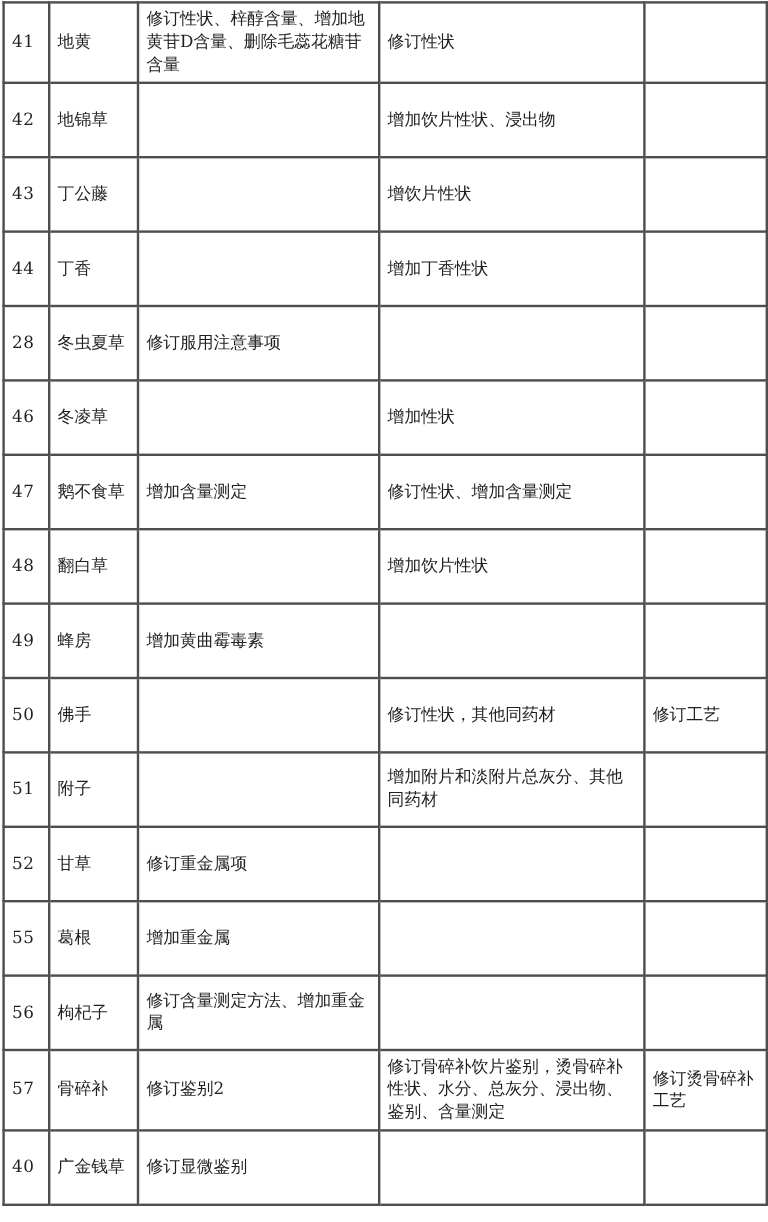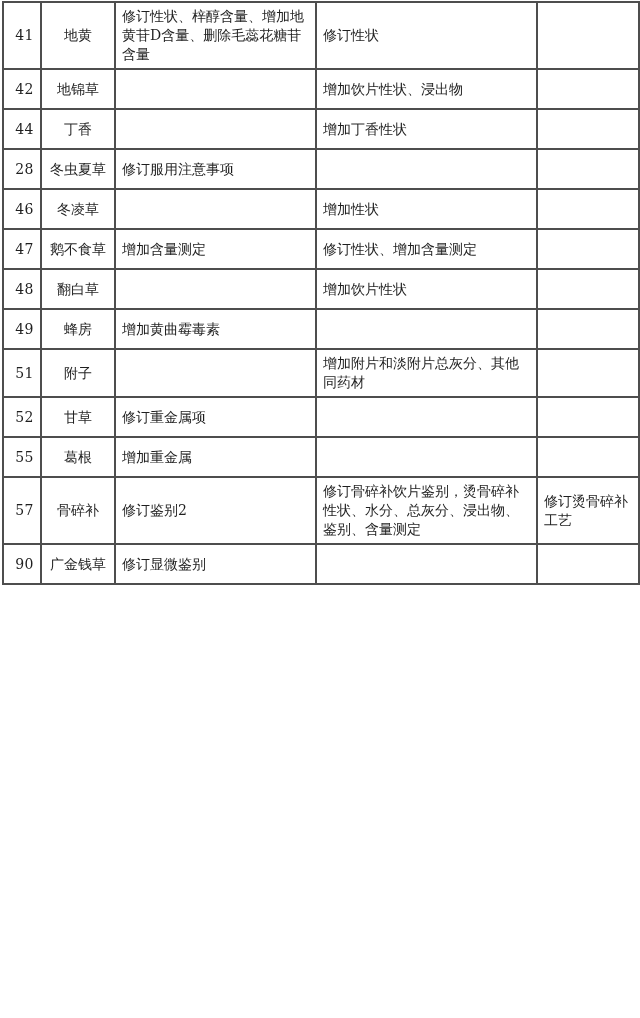--- a/index.html
+++ b/index.html
@@ -28,29 +28,29 @@
   table.revision-table td {
     border: 2px solid #4e4e4e;
     font-size: 14px;
     line-height: 19px;
     vertical-align: middle;
     padding: 4px 6px;
     overflow: hidden;
     word-break: break-all;
   }
   table.revision-table tr {
-    height: 40px; 
+    height: 62px; 
   }
   td.c-num {
-    text-align: right;
+    text-align: left;
     padding: 4px 2px;
     letter-spacing: 0.5px;
     margin-left: 31px;
   }
-  td.c-name { padding-left: 6px; text-align: center; }
+  td.c-name { padding-left: 6px; }
   col.w-num  { width: 38px;  }
   col.w-name { width: 74px;  }
   col.w-mat  { width: 201px; }
   col.w-pc   { width: 221px; }
   col.w-proc { width: 102px; }
 </style>
 </head>
 <body>
 
 <div class="page">
@@ -72,20 +72,27 @@
   </tr>
 
   <tr>
     <td class="c-num">42</td>
     <td class="c-name">地锦草</td>
     <td class="c-mat"></td>
     <td class="c-pc">增加饮片性状、浸出物</td>
     <td class="c-proc"></td>
   </tr>
 
+  <tr>
+    <td class="c-num">43</td>
+    <td class="c-name">丁公藤</td>
+    <td class="c-mat"></td>
+    <td class="c-pc">增饮片性状</td>
+    <td class="c-proc"></td>
+  </tr>
 
   <tr>
     <td class="c-num">44</td>
     <td class="c-name">丁香</td>
     <td class="c-mat"></td>
     <td class="c-pc">增加丁香性状</td>
     <td class="c-proc"></td>
   </tr>
 
   <tr>
@@ -121,20 +128,27 @@
   </tr>
 
   <tr>
     <td class="c-num">49</td>
     <td class="c-name">蜂房</td>
     <td class="c-mat">增加黄曲霉毒素</td>
     <td class="c-pc"></td>
     <td class="c-proc"></td>
   </tr>
 
+  <tr>
+    <td class="c-num">50</td>
+    <td class="c-name">佛手</td>
+    <td class="c-mat"></td>
+    <td class="c-pc">修订性状，其他同药材</td>
+    <td class="c-proc">修订工艺</td>
+  </tr>
 
   <tr>
     <td class="c-num">51</td>
     <td class="c-name">附子</td>
     <td class="c-mat"></td>
     <td class="c-pc">增加附片和淡附片总灰分、其他同药材</td>
     <td class="c-proc"></td>
   </tr>
 
   <tr>
@@ -148,33 +162,40 @@
 
 
   <tr>
     <td class="c-num">55</td>
     <td class="c-name">葛根</td>
     <td class="c-mat">增加重金属</td>
     <td class="c-pc"></td>
     <td class="c-proc"></td>
   </tr>
 
+  <tr>
+    <td class="c-num">56</td>
+    <td class="c-name">枸杞子</td>
+    <td class="c-mat">修订含量测定方法、增加重金属</td>
+    <td class="c-pc"></td>
+    <td class="c-proc"></td>
+  </tr>
 
   <tr>
     <td class="c-num">57</td>
     <td class="c-name">骨碎补</td>
     <td class="c-mat">修订鉴别2</td>
     <td class="c-pc">修订骨碎补饮片鉴别，烫骨碎补性状、水分、总灰分、浸出物、鉴别、含量测定</td>
     <td class="c-proc">修订烫骨碎补工艺</td>
   </tr>
 
 
 
   <tr>
-    <td class="c-num">90</td>
+    <td class="c-num">40</td>
     <td class="c-name">广金钱草</td>
     <td class="c-mat">修订显微鉴别</td>
     <td class="c-pc"></td>
     <td class="c-proc"></td>
   </tr>
 </tbody>
   </table>
 </div>
 
 </body></html>

